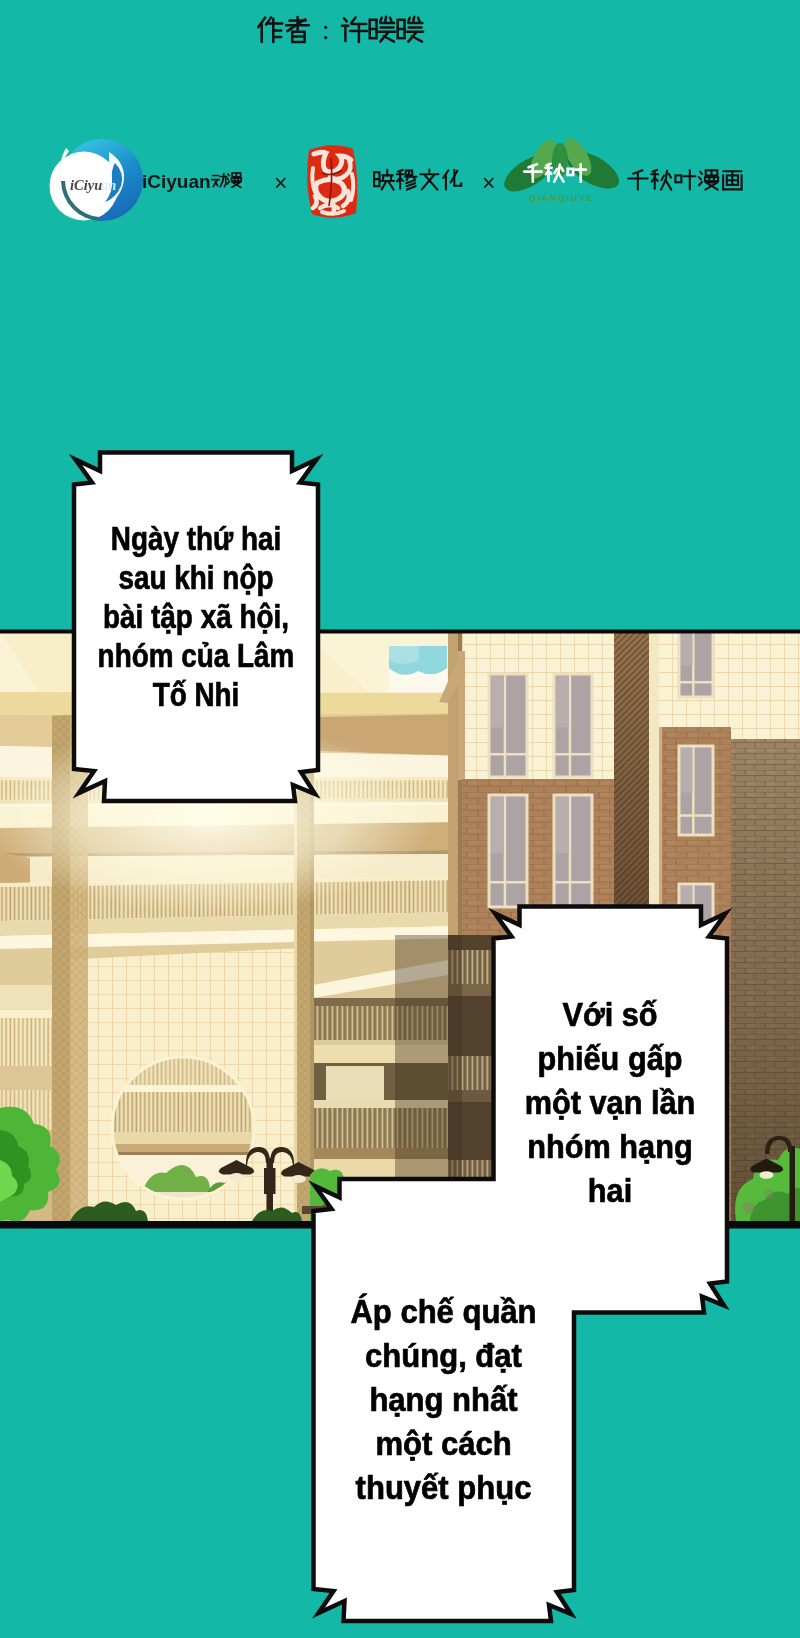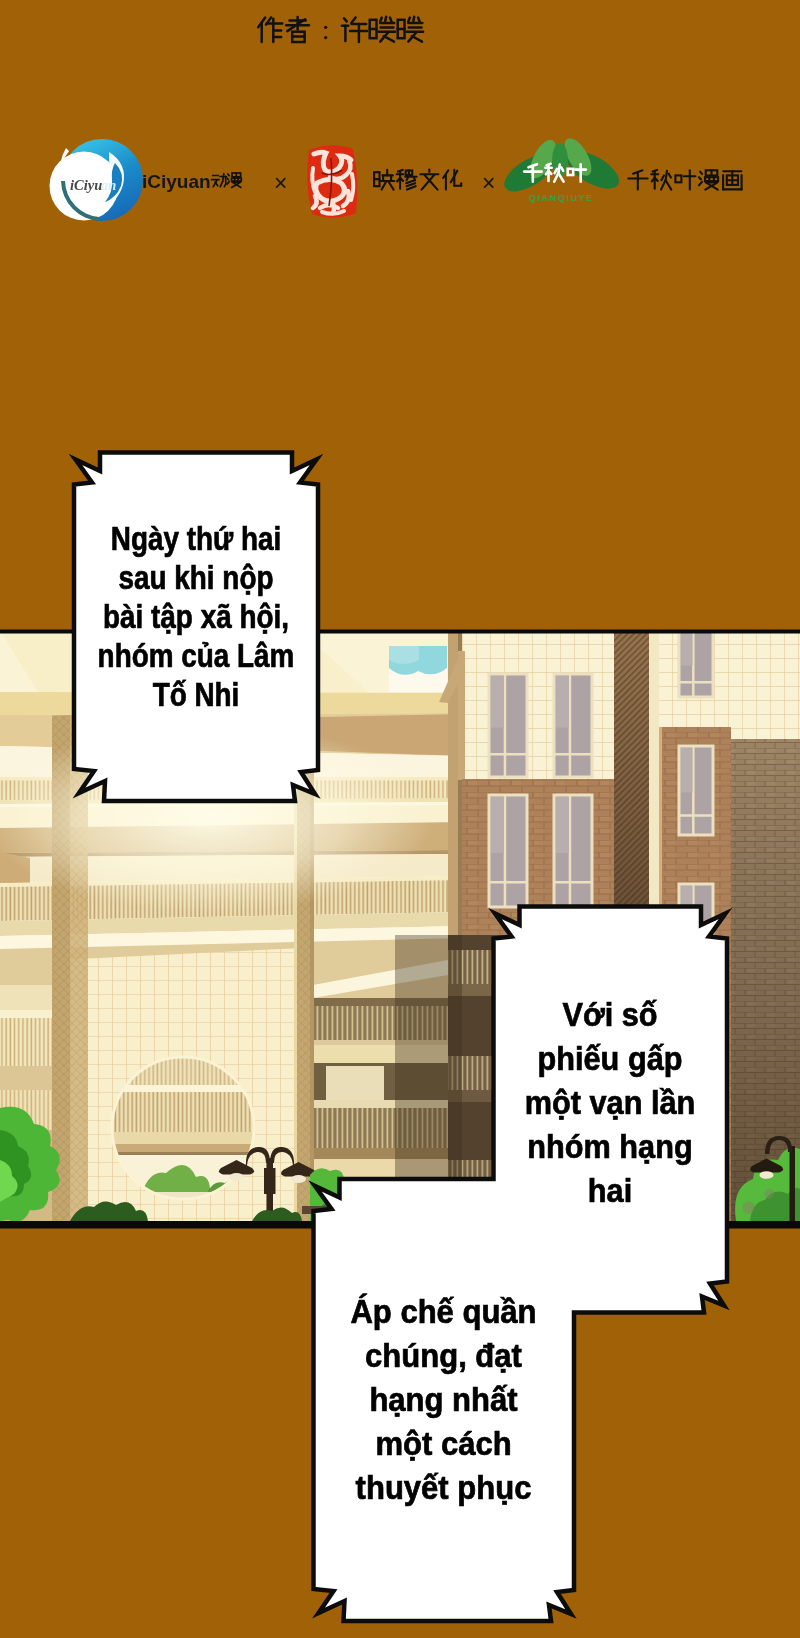--- a/index.html
+++ b/index.html
@@ -1,15 +1,15 @@
 <!DOCTYPE html>
 <html><head><meta charset="utf-8">
 <style>
 html,body{margin:0;padding:0;background:#fff;}
-#page{position:relative;width:800px;height:1638px;overflow:hidden;background:#a16207;
+#page{position:relative;width:800px;height:1638px;overflow:hidden;background:#14b8a6;
 font-family:"Liberation Sans", sans-serif;}
 .vt{position:absolute;font-weight:bold;color:#000;text-align:center;white-space:pre-line;-webkit-text-stroke:0.7px #000;}
 </style></head><body>
 <div id="page">
 <svg width="800" height="1638" viewBox="0 0 800 1638" style="position:absolute;left:0;top:0">
 <defs>
 <pattern id="tileS" width="14" height="14" patternUnits="userSpaceOnUse">
   <rect width="14" height="14" fill="#f9f2d5"></rect>
   <path d="M0 0H14M0 0V14" stroke="#e6cf9c" stroke-width="1.3" fill="none"></path>
 </pattern>

